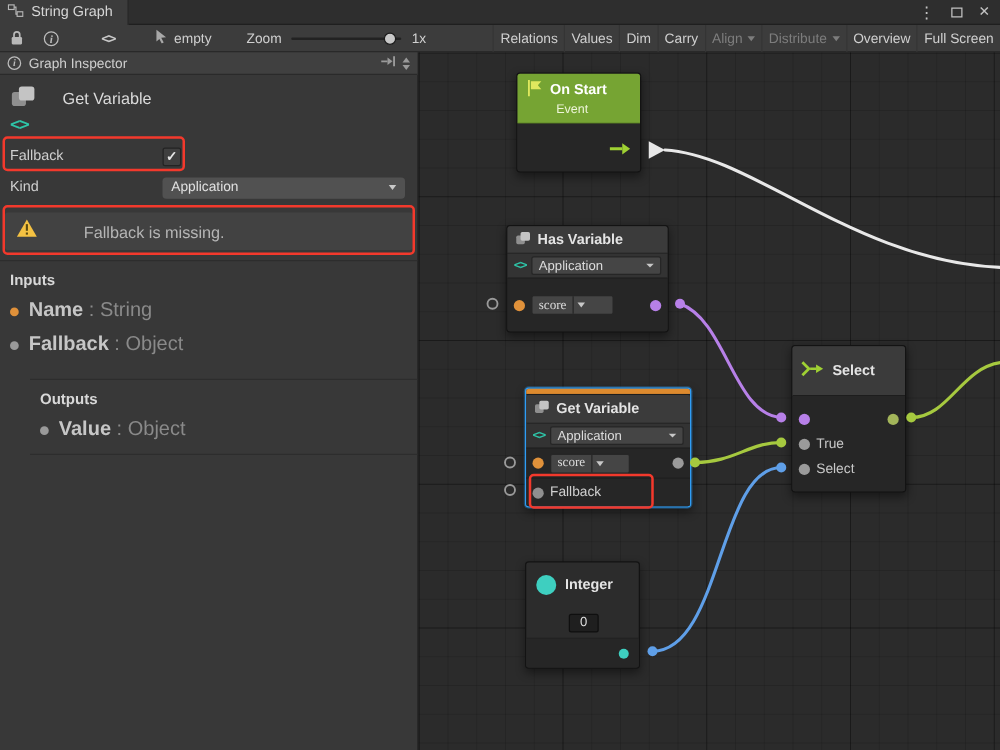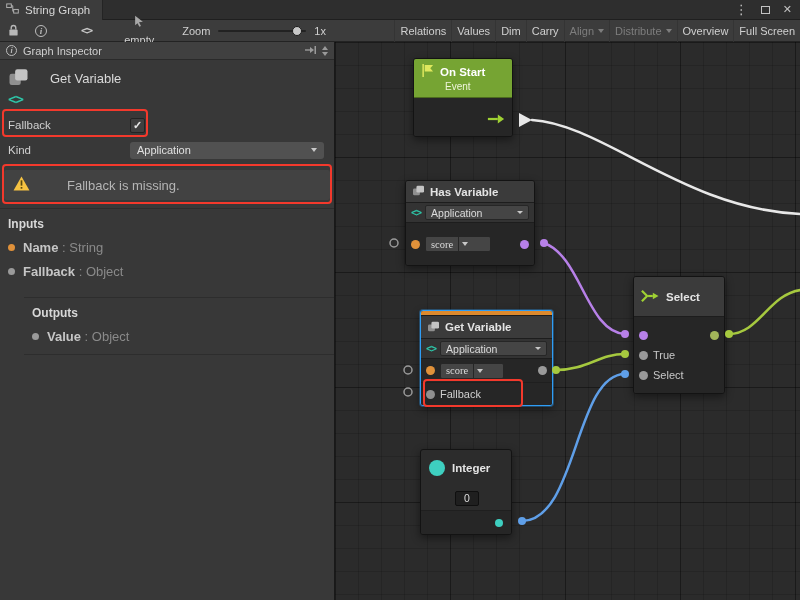--- a/index.html
+++ b/index.html
@@ -15,21 +15,21 @@
   .win-icons { margin-left:auto; display:flex; align-items:center; gap:13px; padding-right:8px; color:#c2c2c2; }
   .maxbox { width:9px; height:8px; border:1.5px solid #c2c2c2; }
   .vdots { font-size:13px; line-height:1; }
   .xicon { font-size:11px; }
 
   
   .toolbar { position:absolute; left:0; top:20px; width:800px; height:22px; background:#3c3c3c;
     border-bottom:1px solid #232323; display:flex; align-items:center; font-size:11px; color:#d0d0d0; }
   .tool-ic { display:flex; align-items:center; justify-content:center; height:22px; padding:0 6px; }
   .code-ic { font-family:"DejaVu Sans Mono", monospace; font-weight:bold; color:#c9c9c9; letter-spacing:-1px; }
-  .empty-group { display:flex; align-items:center; gap:5px; margin-left:26px; color:#cfcfcf;flex-direction:column; }
+  .empty-group { display:flex; align-items:center; gap:5px; margin-left:26px; color:#cfcfcf; }
   .zoom-group { display:flex; align-items:center; margin-left:28px; gap:8px; }
   .zoom-track { position:relative; width:88px; height:2px; background:#222; border-radius:1px; }
   .zoom-knob { position:absolute; left:74px; top:-4px; width:10px; height:10px; border-radius:50%;
     background:#c8c8c8; border:1px solid #1c1c1c; }
   .tbtns { margin-left:auto; display:flex; height:22px; }
   .tbtn { display:flex; align-items:center; gap:4px; padding:0 5px; height:22px; border-left:1px solid #343434; cursor:default; white-space:nowrap; }
   .tbtn.disabled { color:#7d7d7d; }
   .dd-arrow { width:0; height:0; border-left:3.5px solid transparent; border-right:3.5px solid transparent;
     border-top:4px solid #c8c8c8; }
   .tbtn.disabled .dd-arrow { border-top-color:#7d7d7d; }
@@ -62,21 +62,21 @@
     align-items:center; padding:0 7px; font-size:11px; color:#e0e0e0; }
   .dd .dd-arrow { margin-left:auto; }
 
   .warning-wrap { margin:8px 4px 0; height:30px; background:#424242; border-radius:2px; display:flex;
     align-items:center; gap:9px; padding:0 9px; }
   .warning-text { font-size:13px; color:#b5b5b5;margin-left:28px; }
 
   .section { margin-top:8px; border-top:1px solid #2d2d2d; padding:8px 8px 10px; }
   .section:last-of-type { border-bottom:1px solid #2d2d2d;margin-left:24px; }
   .section-h { font-size:12px; font-weight:bold; color:#d8d8d8; }
-  .port-row { display:flex; align-items:center; gap:8px; margin-top:9px; font-size:13px; }
+  .port-row { display:flex; align-items:center; gap:8px; margin-top:9px; font-size:16px; }
   .pdot { width:7px; height:7px; border-radius:50%; flex:none; }
   .port-name { font-weight:bold; color:#c6c6c6; }
   .port-type { color:#8a8a8a; }
 
   
   .canvas { position:absolute; left:335px; top:42px; width:541px; height:558px; background:#2b2b2b;
     background-image:
       linear-gradient(rgba(0,0,0,.30) 1px, transparent 1px),
       linear-gradient(90deg, rgba(0,0,0,.30) 1px, transparent 1px),
       linear-gradient(rgba(0,0,0,.13) 1px, transparent 1px),

